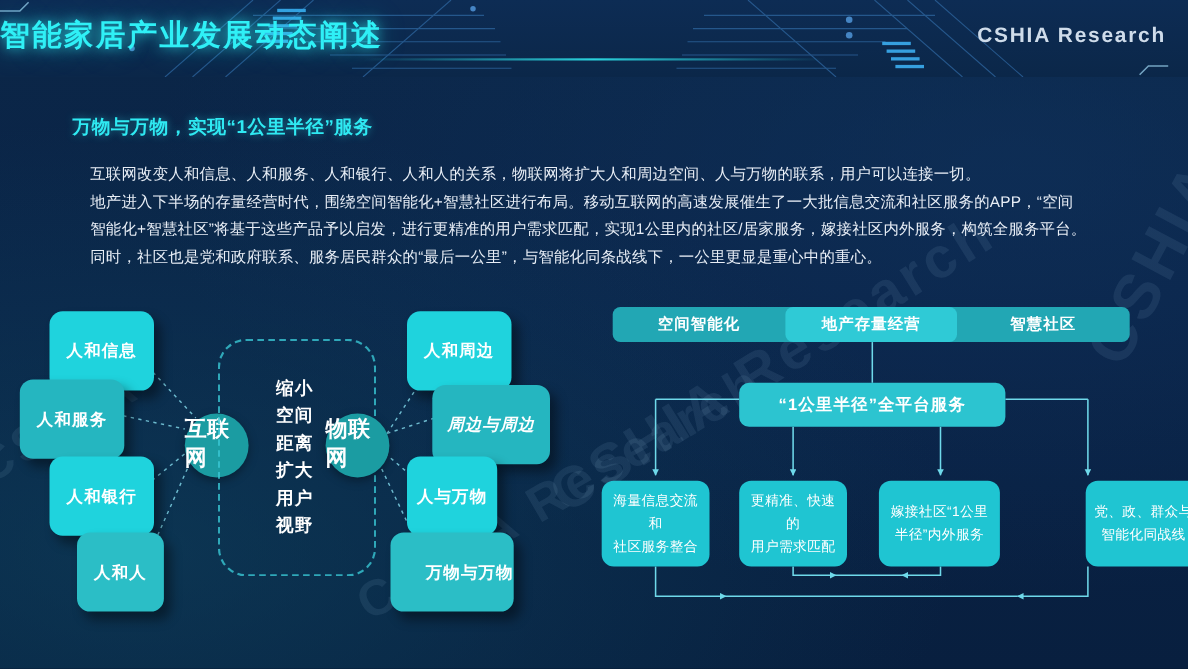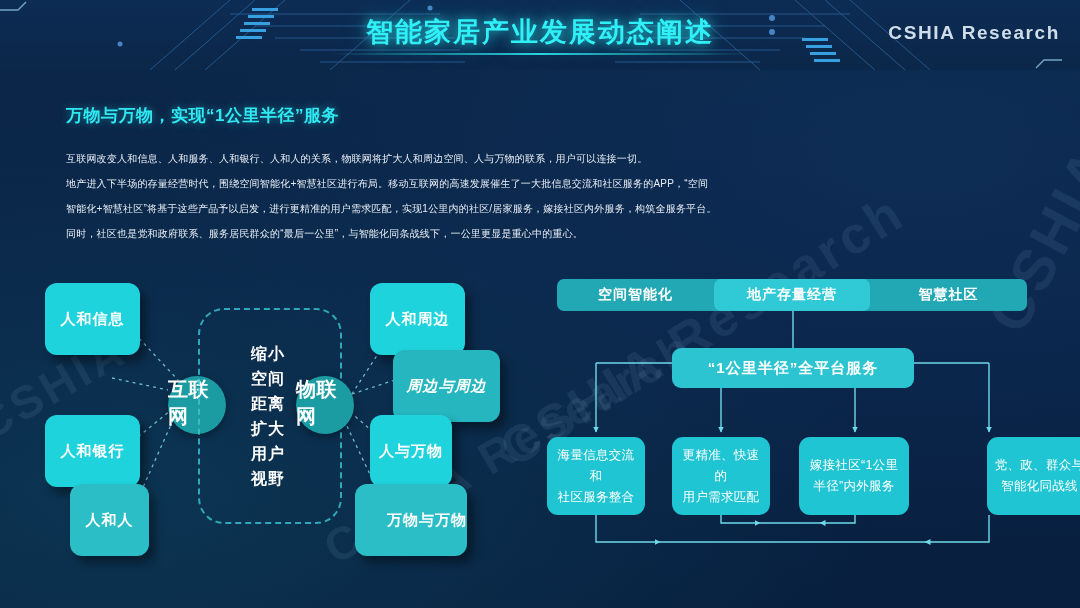--- a/index.html
+++ b/index.html
@@ -8,32 +8,32 @@
     position:relative;width:1080px;height:608px;overflow:hidden;
     background:
       radial-gradient(ellipse at 12% 82%, rgba(14,70,96,.55) 0%, rgba(10,35,71,0) 55%),
       radial-gradient(ellipse at 85% 25%, rgba(16,52,96,.55) 0%, rgba(10,35,71,0) 60%),
       linear-gradient(180deg,#0b2748 0%,#0a2347 45%,#081f3f 100%);
   }
   
   .header{position:absolute;left:0;top:0;width:1080px;height:70px;overflow:hidden;
     background:linear-gradient(180deg,#0d2c54 0%,#0b2749 100%);}
   .header svg{position:absolute;left:0;top:0;}
-  .title{position:absolute;left:0;top:14px;width:1080px;text-align:center;
+  .title{position:absolute;left:0;top:14px;width:1080px;text-align:left;
     font-size:27px;font-weight:bold;letter-spacing:2px;color:#2ff0f6;
     text-shadow:0 0 12px rgba(47,240,246,.75),0 0 26px rgba(47,240,246,.35);}
   .title-rule{position:absolute;left:330px;top:53px;width:420px;height:2px;
     background:linear-gradient(90deg,rgba(47,240,246,0),rgba(47,240,246,.85),rgba(47,240,246,0));}
   .brand{position:absolute;right:20px;top:22px;font-size:19px;font-weight:bold;
     letter-spacing:1.6px;color:#cfdcea;}
   
   .subhead{position:absolute;left:66px;top:104px;font-size:17px;font-weight:bold;
     color:#2fe9f2;letter-spacing:.5px;text-shadow:0 0 8px rgba(47,233,242,.45);}
   .para{position:absolute;left:66px;top:146px;width:960px;}
-  .para .ln{font-size:10px;line-height:25px;color:#e8eef6;letter-spacing:.2px;white-space:nowrap;}
+  .para .ln{font-size:14px;line-height:25px;color:#e8eef6;letter-spacing:.2px;white-space:nowrap;margin-left:16px;}
   
   .wm{position:absolute;color:rgba(160,195,225,.10);font-weight:bold;
     font-size:52px;letter-spacing:4px;pointer-events:none;user-select:none;}
   .wm.w1{left:470px;top:300px;transform:rotate(-32deg);}
   .wm.w2{left:950px;top:205px;transform:rotate(-62deg);font-size:58px;}
   .wm.w3{left:-30px;top:360px;transform:rotate(-30deg);font-size:46px;}
   .wm.w4{left:300px;top:420px;transform:rotate(-30deg);font-size:46px;}
   
   .card{position:absolute;border-radius:12px;display:flex;align-items:center;
     justify-content:center;color:#ffffff;font-weight:bold;font-size:15px;
@@ -138,20 +138,23 @@
       <path d="M348 400 L400 320"></path>
       <path d="M352 394 L395 380"></path>
       <path d="M350 412 L392 448"></path>
       <path d="M344 420 L388 512"></path>
     </g>
   </svg>
 
   <div class="card lite" style="left:45px;top:283px;width:95px;height:72px;">
     <span>人和信息</span>
   </div>
+  <div class="card mid" style="left:18px;top:345px;width:95px;height:72px;">
+    <span>人和服务</span>
+  </div>
   <div class="card lite" style="left:45px;top:415px;width:95px;height:72px;">
     <span>人和银行</span>
   </div>
   <div class="card deep" style="left:70px;top:484px;width:79px;height:72px;">
     <span>人和人</span>
   </div>
 
   <div class="hub" style="left:168px;top:376px;width:58px;height:58px;">
     <span>互联网</span>
   </div>

